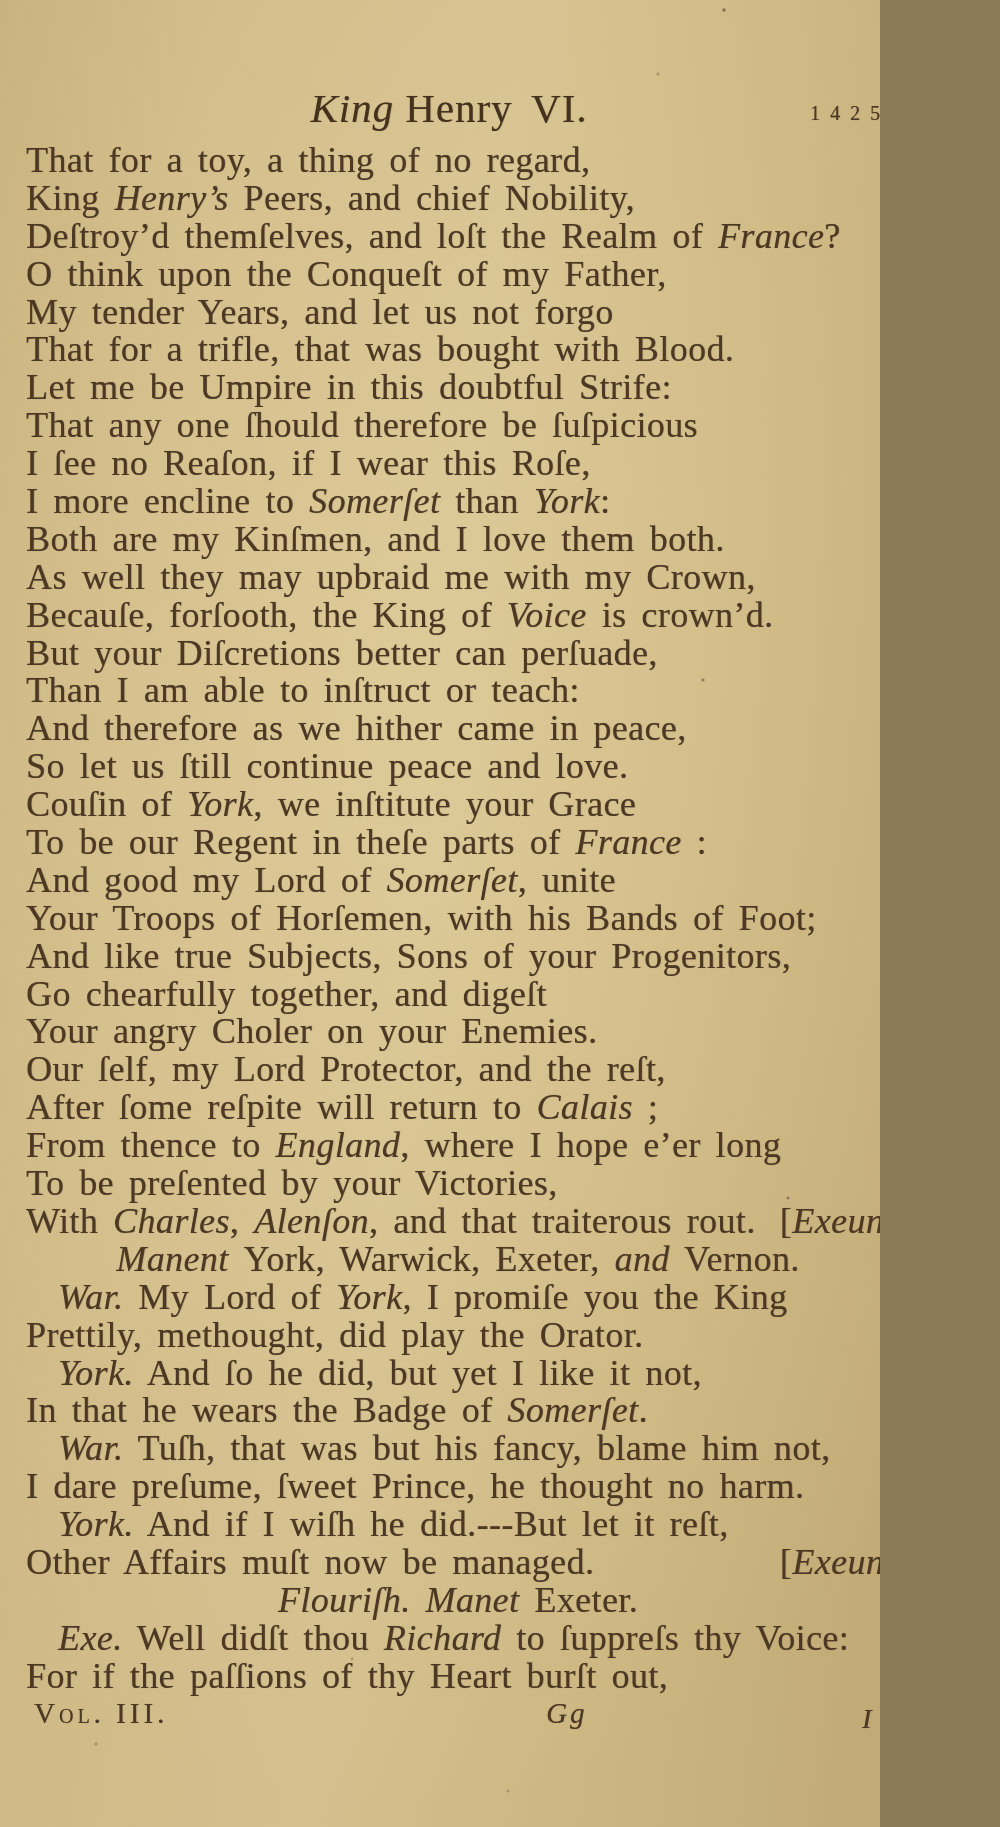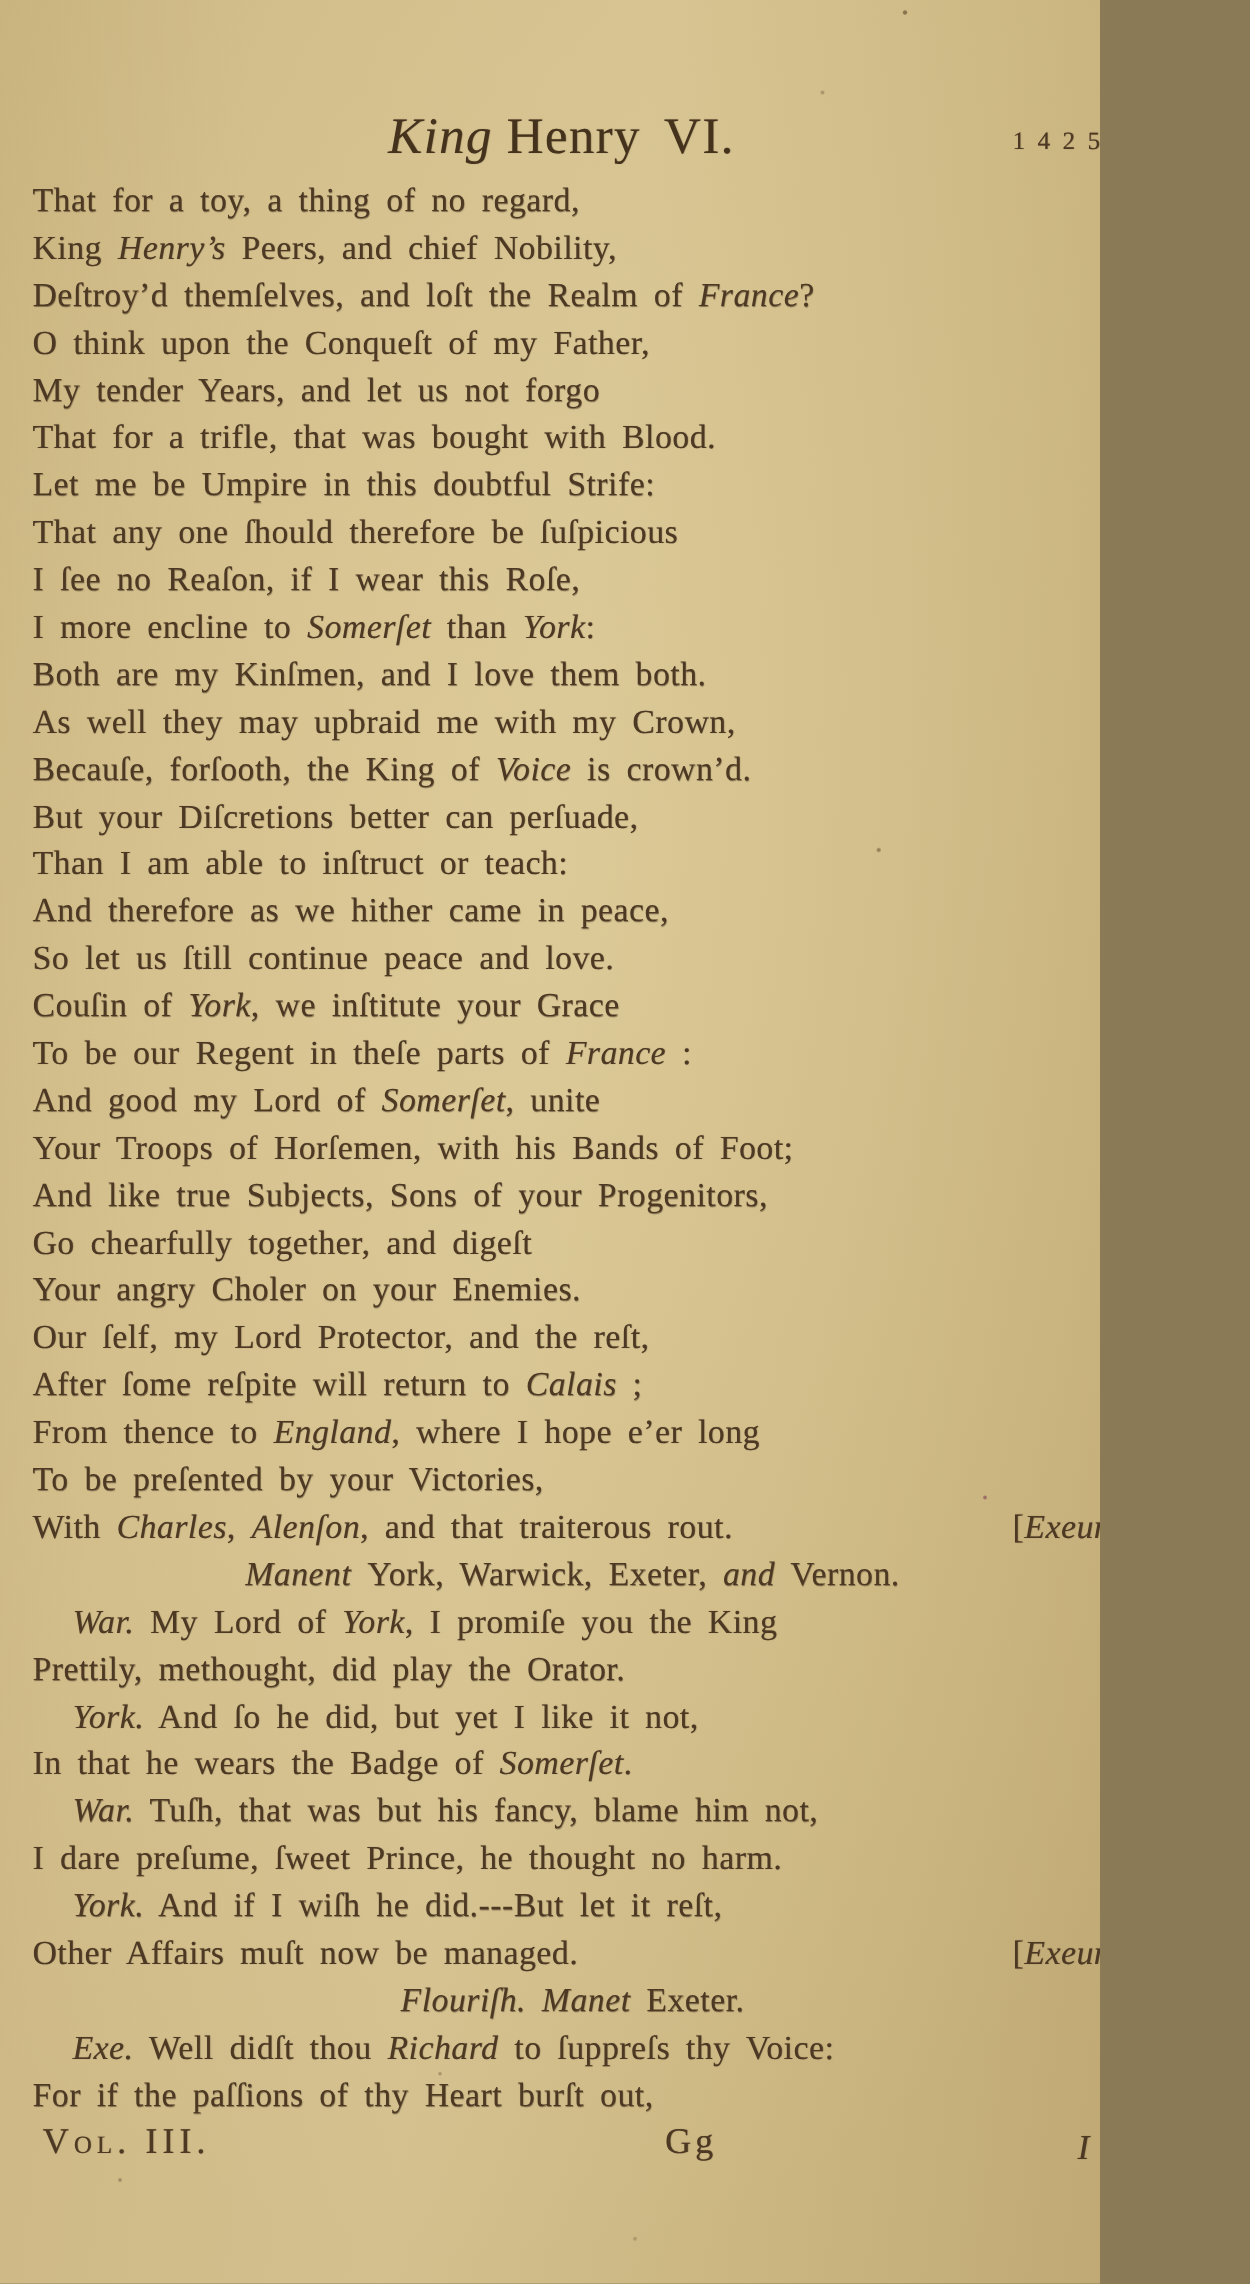--- a/index.html
+++ b/index.html
@@ -26,31 +26,31 @@
   .ink { text-shadow: 0.4px 0.4px 0.7px rgba(58,42,24,0.55); }
   .it  { font-style: italic; }
 
   .header { position: absolute; top: 84px; left: 26px; width: 876px; }
   .title  { text-align: center; padding-right: 30px; font-size: 41px; letter-spacing: 1px; word-spacing: 8px; color: #45321d; }
   .title .roman { margin-left: 11px; }
   .pagenum { position: absolute; top: 18px; right: 12px; font-size: 20px; letter-spacing: 10px; color: #4c3823; }
 
   .text-block {
     position: absolute; left: 26px; top: 142px; width: 878px;
-    font-size: 27px; line-height: 37.9px;
+    font-size: 36px; line-height: 37.9px;
     letter-spacing: 0.4px; word-spacing: 5.5px;
   }
   .line { position: relative; white-space: nowrap; height: 37.9px; }
   .line.speaker { padding-left: 32px; }
   .line.center  { text-align: center; padding-right: 14px; }
   .right-seg { position: absolute; right: 0; top: 0; }
 
   .footer { position: absolute; left: 26px; top: 1697px; width: 876px; height: 60px; font-size: 29px; }
   .volume    { position: absolute; left: 8px;  font-variant: small-caps; letter-spacing: 4px; }
-  .signature { position: absolute; left: 506px; letter-spacing: 3px; }
+  .signature { position: absolute; left: 520px; letter-spacing: 3px; font-style: italic; }
   .catchword { position: absolute; left: 836px; top: 6px; font-style: italic; font-size: 28px; }
 </style>
 </head>
 <body>
 
 <div class="page">
 
   <div class="header ink">
     <div class="title">
       <span class="it">King</span><span class="roman">Henry VI.</span>

